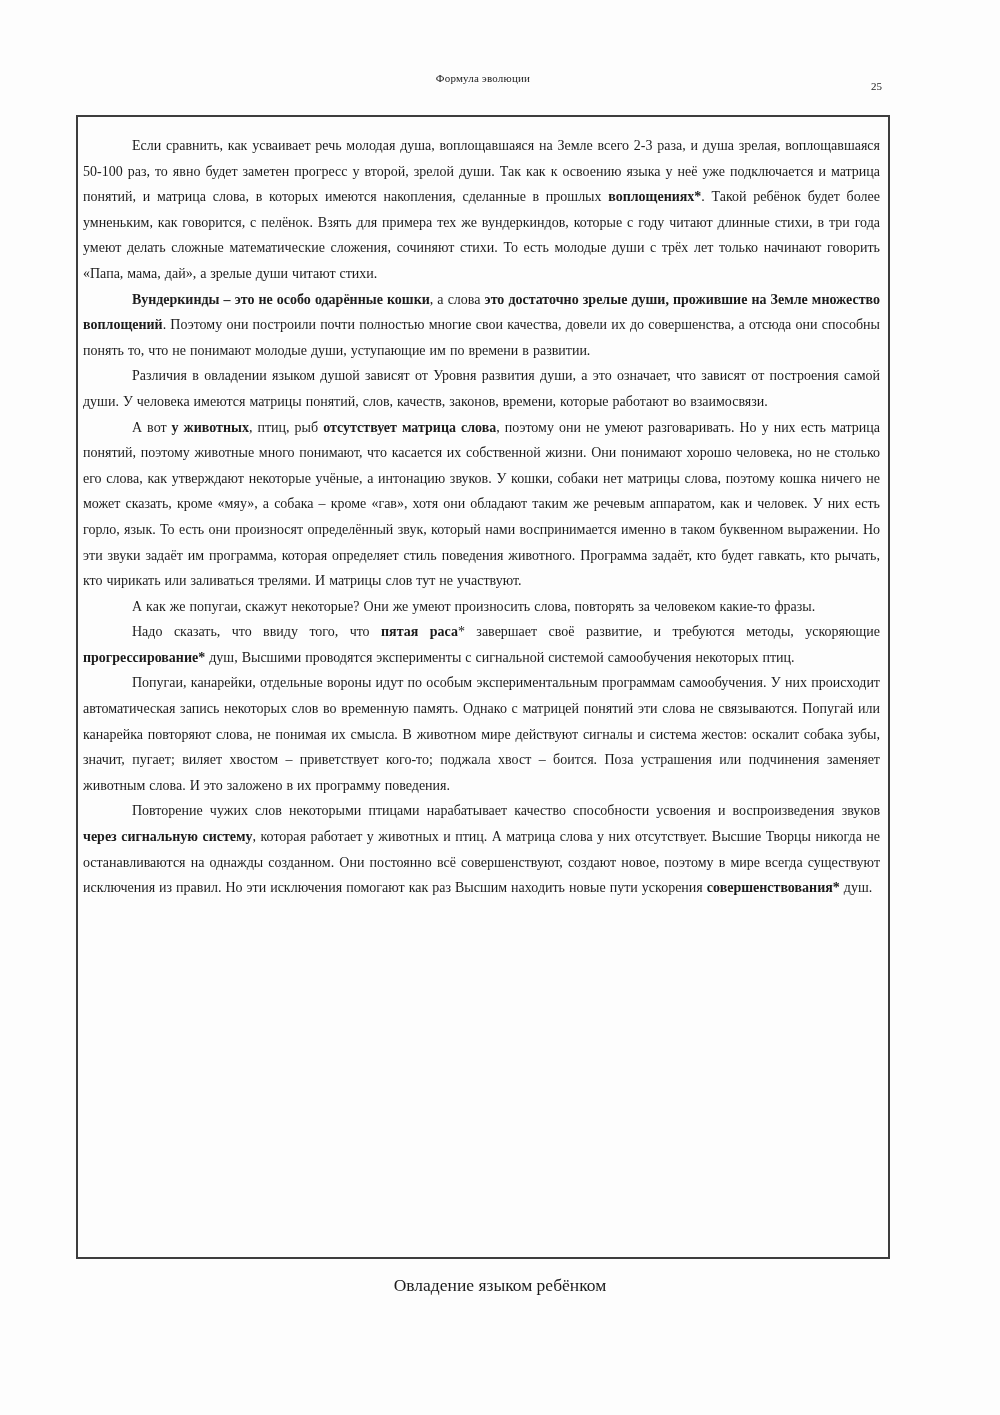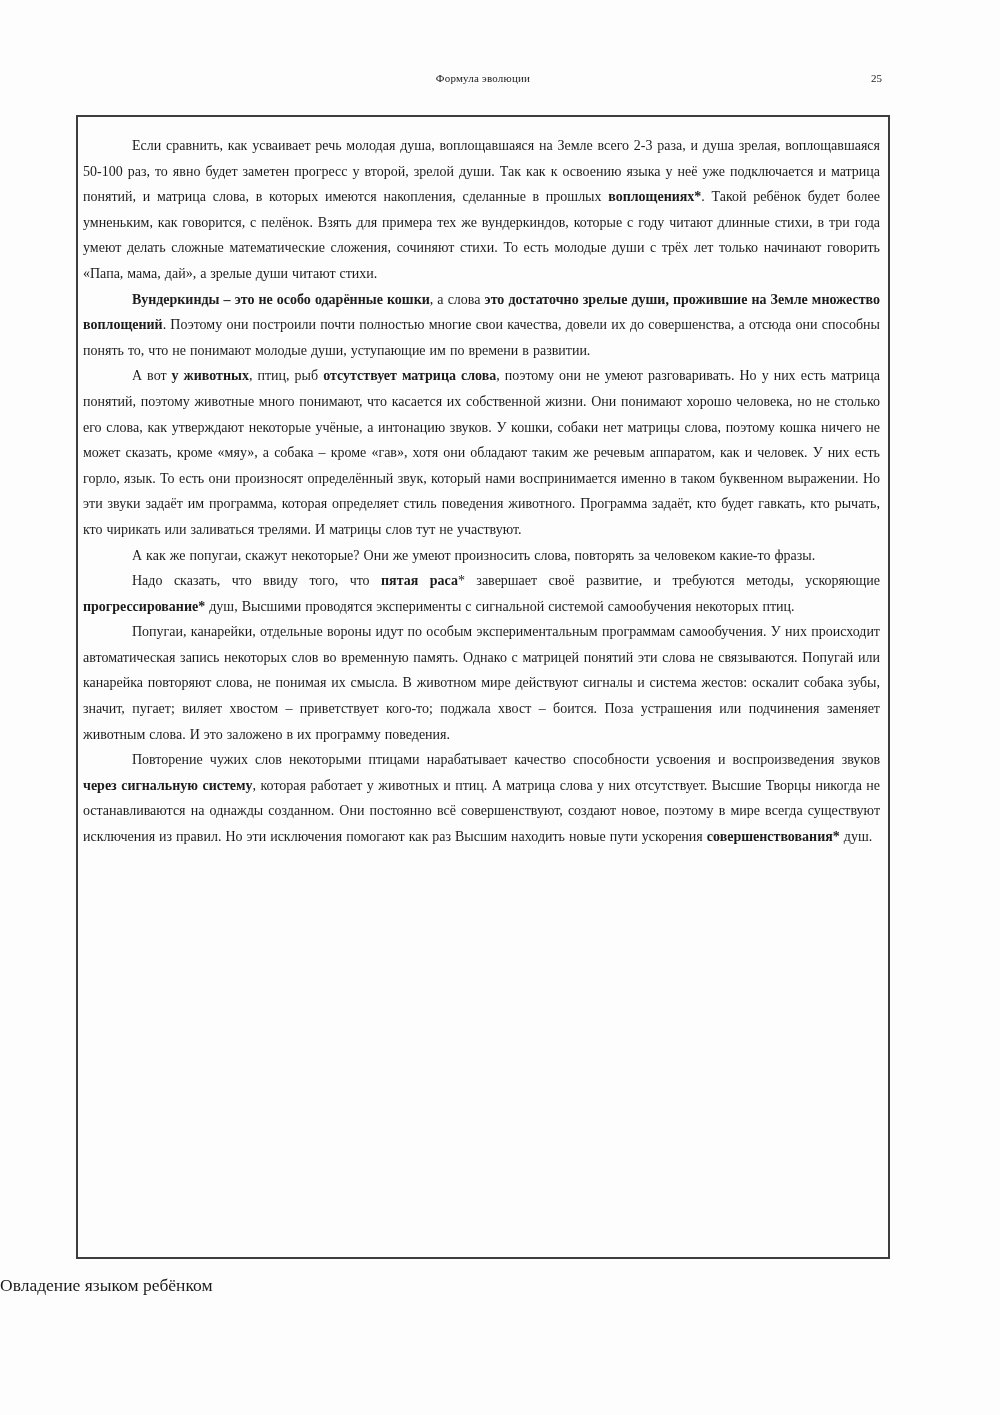--- a/index.html
+++ b/index.html
@@ -33,21 +33,21 @@
     line-height: 22px;
   }
   .header-title {
     display: block;
     text-align: center;
     letter-spacing: 0.2px;
   }
   .page-number {
     position: absolute;
     right: 8px;
-    top: 0;
+    top: 8px;
   }
   .text-frame {
     box-sizing: border-box;
     width: 814px;
     min-height: 1144px;
     margin: 24px 110px 0 76px;
     border: 2px solid var(--border);
     padding: 16px 8px 12px 5px;
     background: var(--background);
   }
@@ -57,37 +57,39 @@
     text-indent: 49px;
     font-size: 14px;
     line-height: 25.6px;
     word-spacing: 0.5px;
   }
   .para b {
     font-weight: bold;
   }
   .footer-caption {
     margin-top: 16px;
+    text-align: center;
     font-size: 17.5px;
   }
 </style>
 </head>
 <body>
 
 <div class="page">
 
   <div class="header-row">
     <span class="header-title">Формула эволюции</span>
     <span class="page-number">25</span>
   </div>
 
   <div class="text-frame">
 
   <p class="para"><span>Если сравнить, как усваивает речь молодая душа, воплощавшаяся на Земле всего 2-3 раза, и душа зрелая, воплощавшаяся 50-100 раз, то явно будет заметен прогресс у второй, зрелой души. Так как к освоению языка у неё уже подключается и матрица понятий, и матрица слова, в которых имеются накопления, сделанные в прошлых </span><b>воплощениях*</b><span>. Такой ребёнок будет более умненьким, как говорится, с пелёнок. Взять для примера тех же вундеркиндов, которые с году читают длинные стихи, в три года умеют делать сложные математические сложения, сочиняют стихи. То есть молодые души с трёх лет только начинают говорить «Папа, мама, дай», а зрелые души читают стихи.</span></p>
       <p class="para"><b>Вундеркинды – это не особо одарённые кошки</b><span>, а слова </span><b>это достаточно зрелые души, прожившие на Земле множество воплощений</b><span>. Поэтому они построили почти полностью многие свои качества, довели их до совершенства, а отсюда они способны понять то, что не понимают молодые души, уступающие им по времени в развитии.</span></p>
+      <p class="para"><span>Различия в овладении языком душой зависят от Уровня развития души, а это означает, что зависят от построения самой души. У человека имеются матрицы понятий, слов, качеств, законов, времени, которые работают во взаимосвязи.</span></p>
       <p class="para"><span>А вот </span><b>у животных</b><span>, птиц, рыб </span><b>отсутствует матрица слова</b><span>, поэтому они не умеют разговаривать. Но у них есть матрица понятий, поэтому животные много понимают, что касается их собственной жизни. Они понимают хорошо человека, но не столько его слова, как утверждают некоторые учёные, а интонацию звуков. У кошки, собаки нет матрицы слова, поэтому кошка ничего не может сказать, кроме «мяу», а собака – кроме «гав», хотя они обладают таким же речевым аппаратом, как и человек. У них есть горло, язык. То есть они произносят определённый звук, который нами воспринимается именно в таком буквенном выражении. Но эти звуки задаёт им программа, которая определяет стиль поведения животного. Программа задаёт, кто будет гавкать, кто рычать, кто чирикать или заливаться трелями. И матрицы слов тут не участвуют.</span></p>
       <p class="para"><span>А как же попугаи, скажут некоторые? Они же умеют произносить слова, повторять за человеком какие-то фразы.</span></p>
       <p class="para"><span>Надо сказать, что ввиду того, что </span><b>пятая раса</b><span>* завершает своё развитие, и требуются методы, ускоряющие </span><b>прогрессирование*</b><span> душ, Высшими проводятся эксперименты с сигнальной системой самообучения некоторых птиц.</span></p>
       <p class="para"><span>Попугаи, канарейки, отдельные вороны идут по особым экспериментальным программам самообучения. У них происходит автоматическая запись некоторых слов во временную память. Однако с матрицей понятий эти слова не связываются. Попугай или канарейка повторяют слова, не понимая их смысла. В животном мире действуют сигналы и система жестов: оскалит собака зубы, значит, пугает; виляет хвостом – приветствует кого-то; поджала хвост – боится. Поза устрашения или подчинения заменяет животным слова. И это заложено в их программу поведения.</span></p>
       <p class="para"><span>Повторение чужих слов некоторыми птицами нарабатывает качество способности усвоения и воспроизведения звуков </span><b>через сигнальную систему</b><span>, которая работает у животных и птиц. А матрица слова у них отсутствует. Высшие Творцы никогда не останавливаются на однажды созданном. Они постоянно всё совершенствуют, создают новое, поэтому в мире всегда существуют исключения из правил. Но эти исключения помогают как раз Высшим находить новые пути ускорения </span><b>совершенствования*</b><span> душ.</span></p>
     </div>
 
   <div class="footer-caption">Овладение языком ребёнком</div>
 
 </div>

